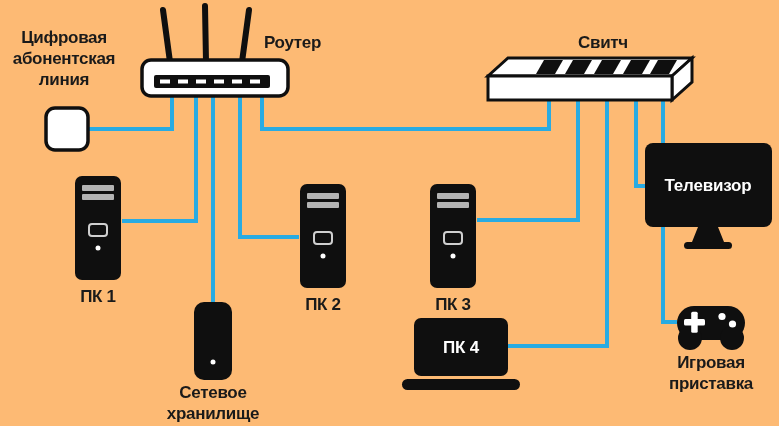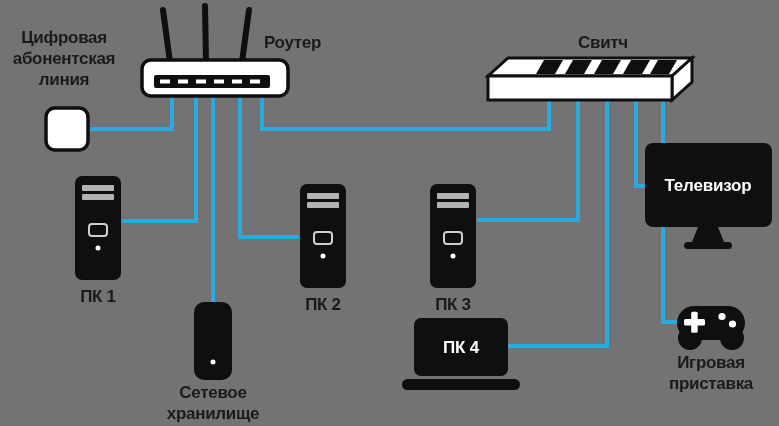--- a/index.html
+++ b/index.html
@@ -1,19 +1,19 @@
 <!DOCTYPE html>
 <html><head>
 <meta charset="utf-8">
 <style>
   html,body{margin:0;padding:0;background:#ffffff;}
   .stage{
     position:relative;
     width:779px;height:426px;
-    background:#737373;
+    background:#fdba74;
     overflow:hidden;
     font-family:"Liberation Sans","DejaVu Sans",sans-serif;
   }
   svg{display:block;}
   svg text{
     font-family:"Liberation Sans","DejaVu Sans",sans-serif;
     font-weight:700;
   }
   .label{font-size:17px;fill:#1a1a1a;letter-spacing:-0.3px;}
   .dev-label{font-size:17px;fill:#ffffff;letter-spacing:-0.2px;}

